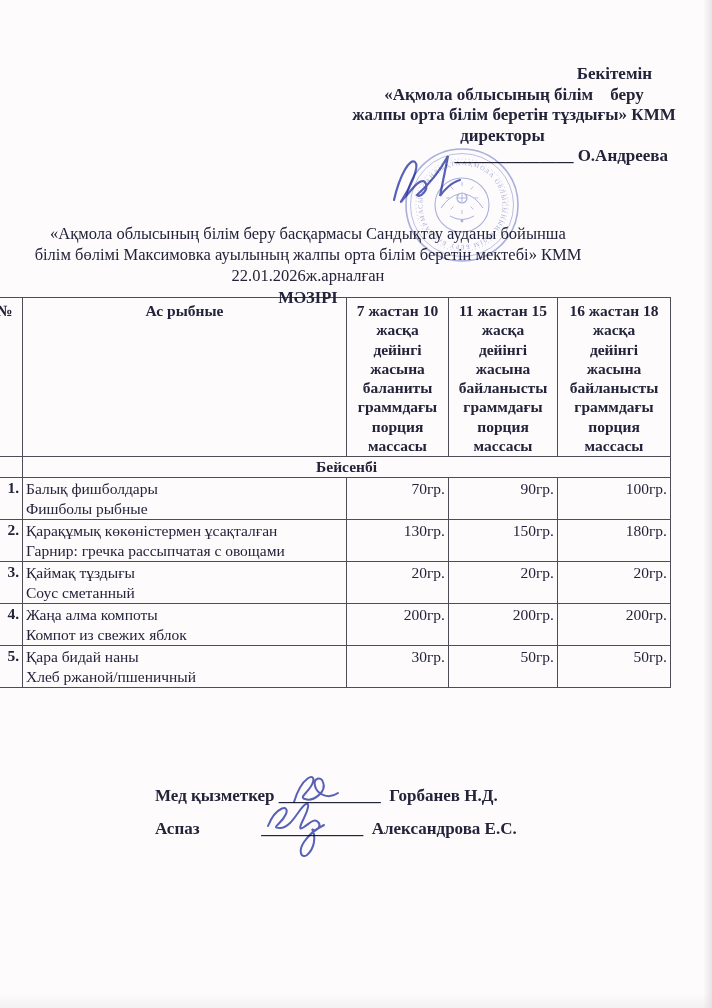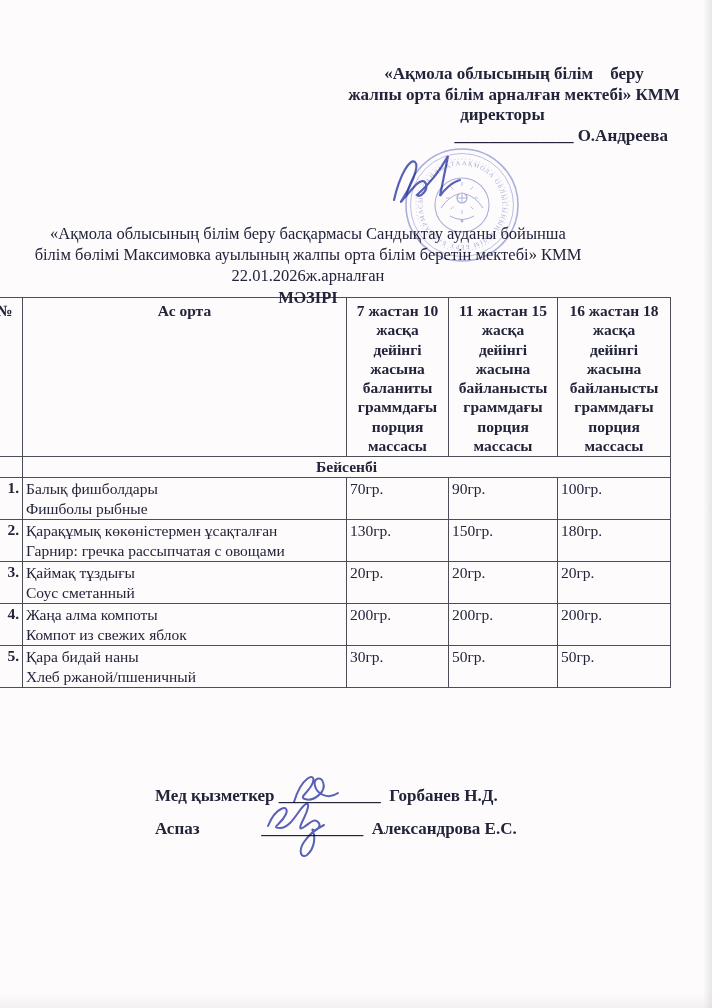--- a/index.html
+++ b/index.html
@@ -52,39 +52,40 @@
     vertical-align:top;
     padding:1px 3px;
   }
   table.menu tr.hdr td{
     font-weight:bold;text-align:center;
     white-space:pre-line;line-height:19.3px;height:153px;padding-top:3px;
   }
   td.num-col{text-align:right;padding-right:5px;font-weight:bold;}
   tr.dayrow td{font-weight:bold;text-align:center;height:18px;line-height:18px;padding:1px 0;margin-left:6px;}
   td.dish{line-height:19.5px;padding-left:6px;margin-left:32px;}
-  td.val{text-align:left;line-height:19.5px;padding-top:2px;}
+  td.val{text-align:right;line-height:19.5px;padding-top:2px;}
   tr.bodyrow td{height:38px;}
 
   
   .bottom-sigs{
     position:absolute;left:155px;top:786px;
     font-weight:bold;font-size:17px;z-index:2;
   }
   .sig-row{margin-bottom:13px;white-space:nowrap;}
   .sig-role{display:inline-block;min-width:102px;text-align:left;}
 </style>
 </head>
 <body>
 
 <div class="page">
 
   <div class="approval">
+    <div class="al-r1">Бекітемін</div>
     <div class="al-c">«Ақмола облысының білім&nbsp;&nbsp;&nbsp;&nbsp;беру</div>
-    <div class="al-c">жалпы орта білім арналған мектебі» КММ</div>
+    <div class="al-c">жалпы орта білім беретін тұздығы» КММ</div>
     <div class="al-r2">директоры</div>
     <div class="sig-row-dir"><span>______________</span>&nbsp;<span>О.Андреева</span></div>
   </div>
 
   <svg class="stamp-svg" width="118" height="118" viewBox="0 0 118 118">
     <g stroke="#5a6cc0" fill="none">
       <circle cx="59" cy="59" r="56" stroke-width="1.6"></circle>
       <circle cx="59" cy="59" r="51.5" stroke-width="0.8"></circle>
       <circle cx="59" cy="59" r="46" stroke-width="0.6" stroke-dasharray="1,2.6"></circle>
       <circle cx="59" cy="59" r="27" stroke-width="1.1"></circle>
@@ -123,21 +124,21 @@
     <colgroup>
         <col style="width:36px">
         <col style="width:324px">
         <col style="width:102px">
         <col style="width:109px">
         <col style="width:113px">
       </colgroup>
     <tbody>
       <tr class="hdr">
         <td class="num-col">№</td>
-        <td>Ас орта</td>
+        <td>Ас рыбные</td>
         <td>7 жастан 10
 жасқа
 дейінгі
 жасына
 баланиты
 граммдағы
 порция
 массасы</td>
         <td>11 жастан 15
 жасқа

